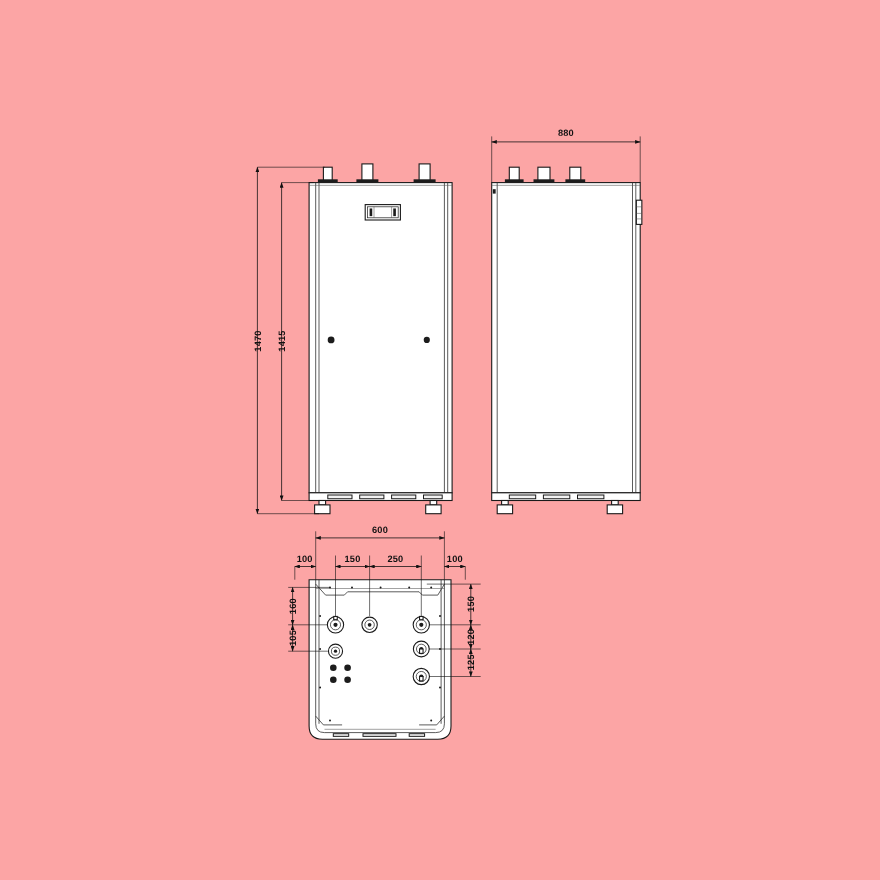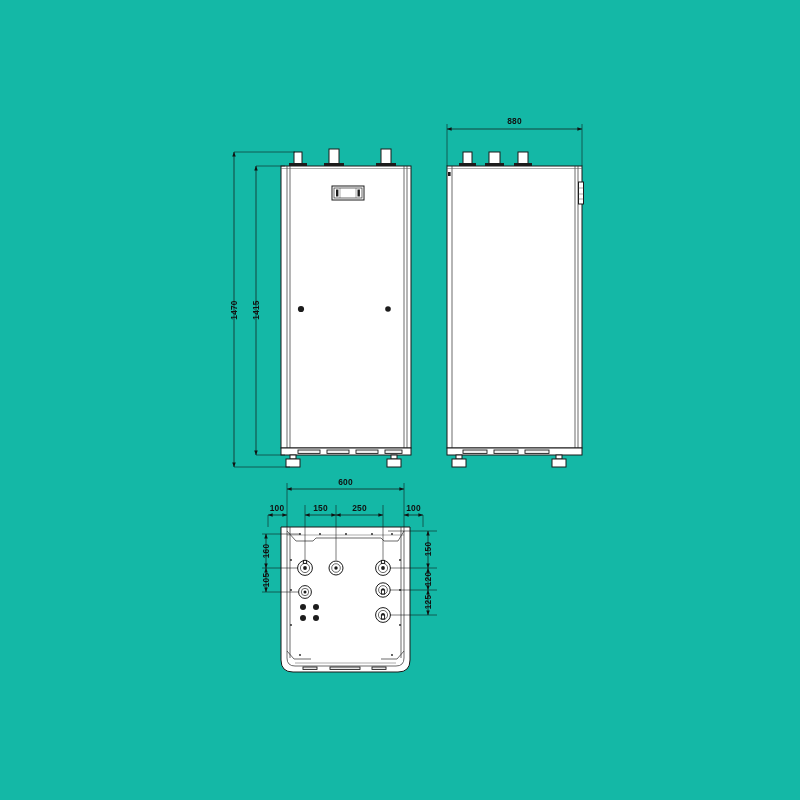--- a/index.html
+++ b/index.html
@@ -10,21 +10,21 @@
   body {
     width: 800px;
     height: 800px;
     font-family: "Liberation Sans", sans-serif;
     overflow: hidden;
   }
   #drawing-root {
     position: relative;
     width: 800px;
     height: 800px;
-    background: #14b8a6;
+    background: #fca5a5;
   }
   svg.cad {
     display: block;
     width: 800px;
     height: 800px;
   }
   .outline-thin {
     fill: none;
     stroke: #2b2b2b;
     stroke-width: 0.7;

